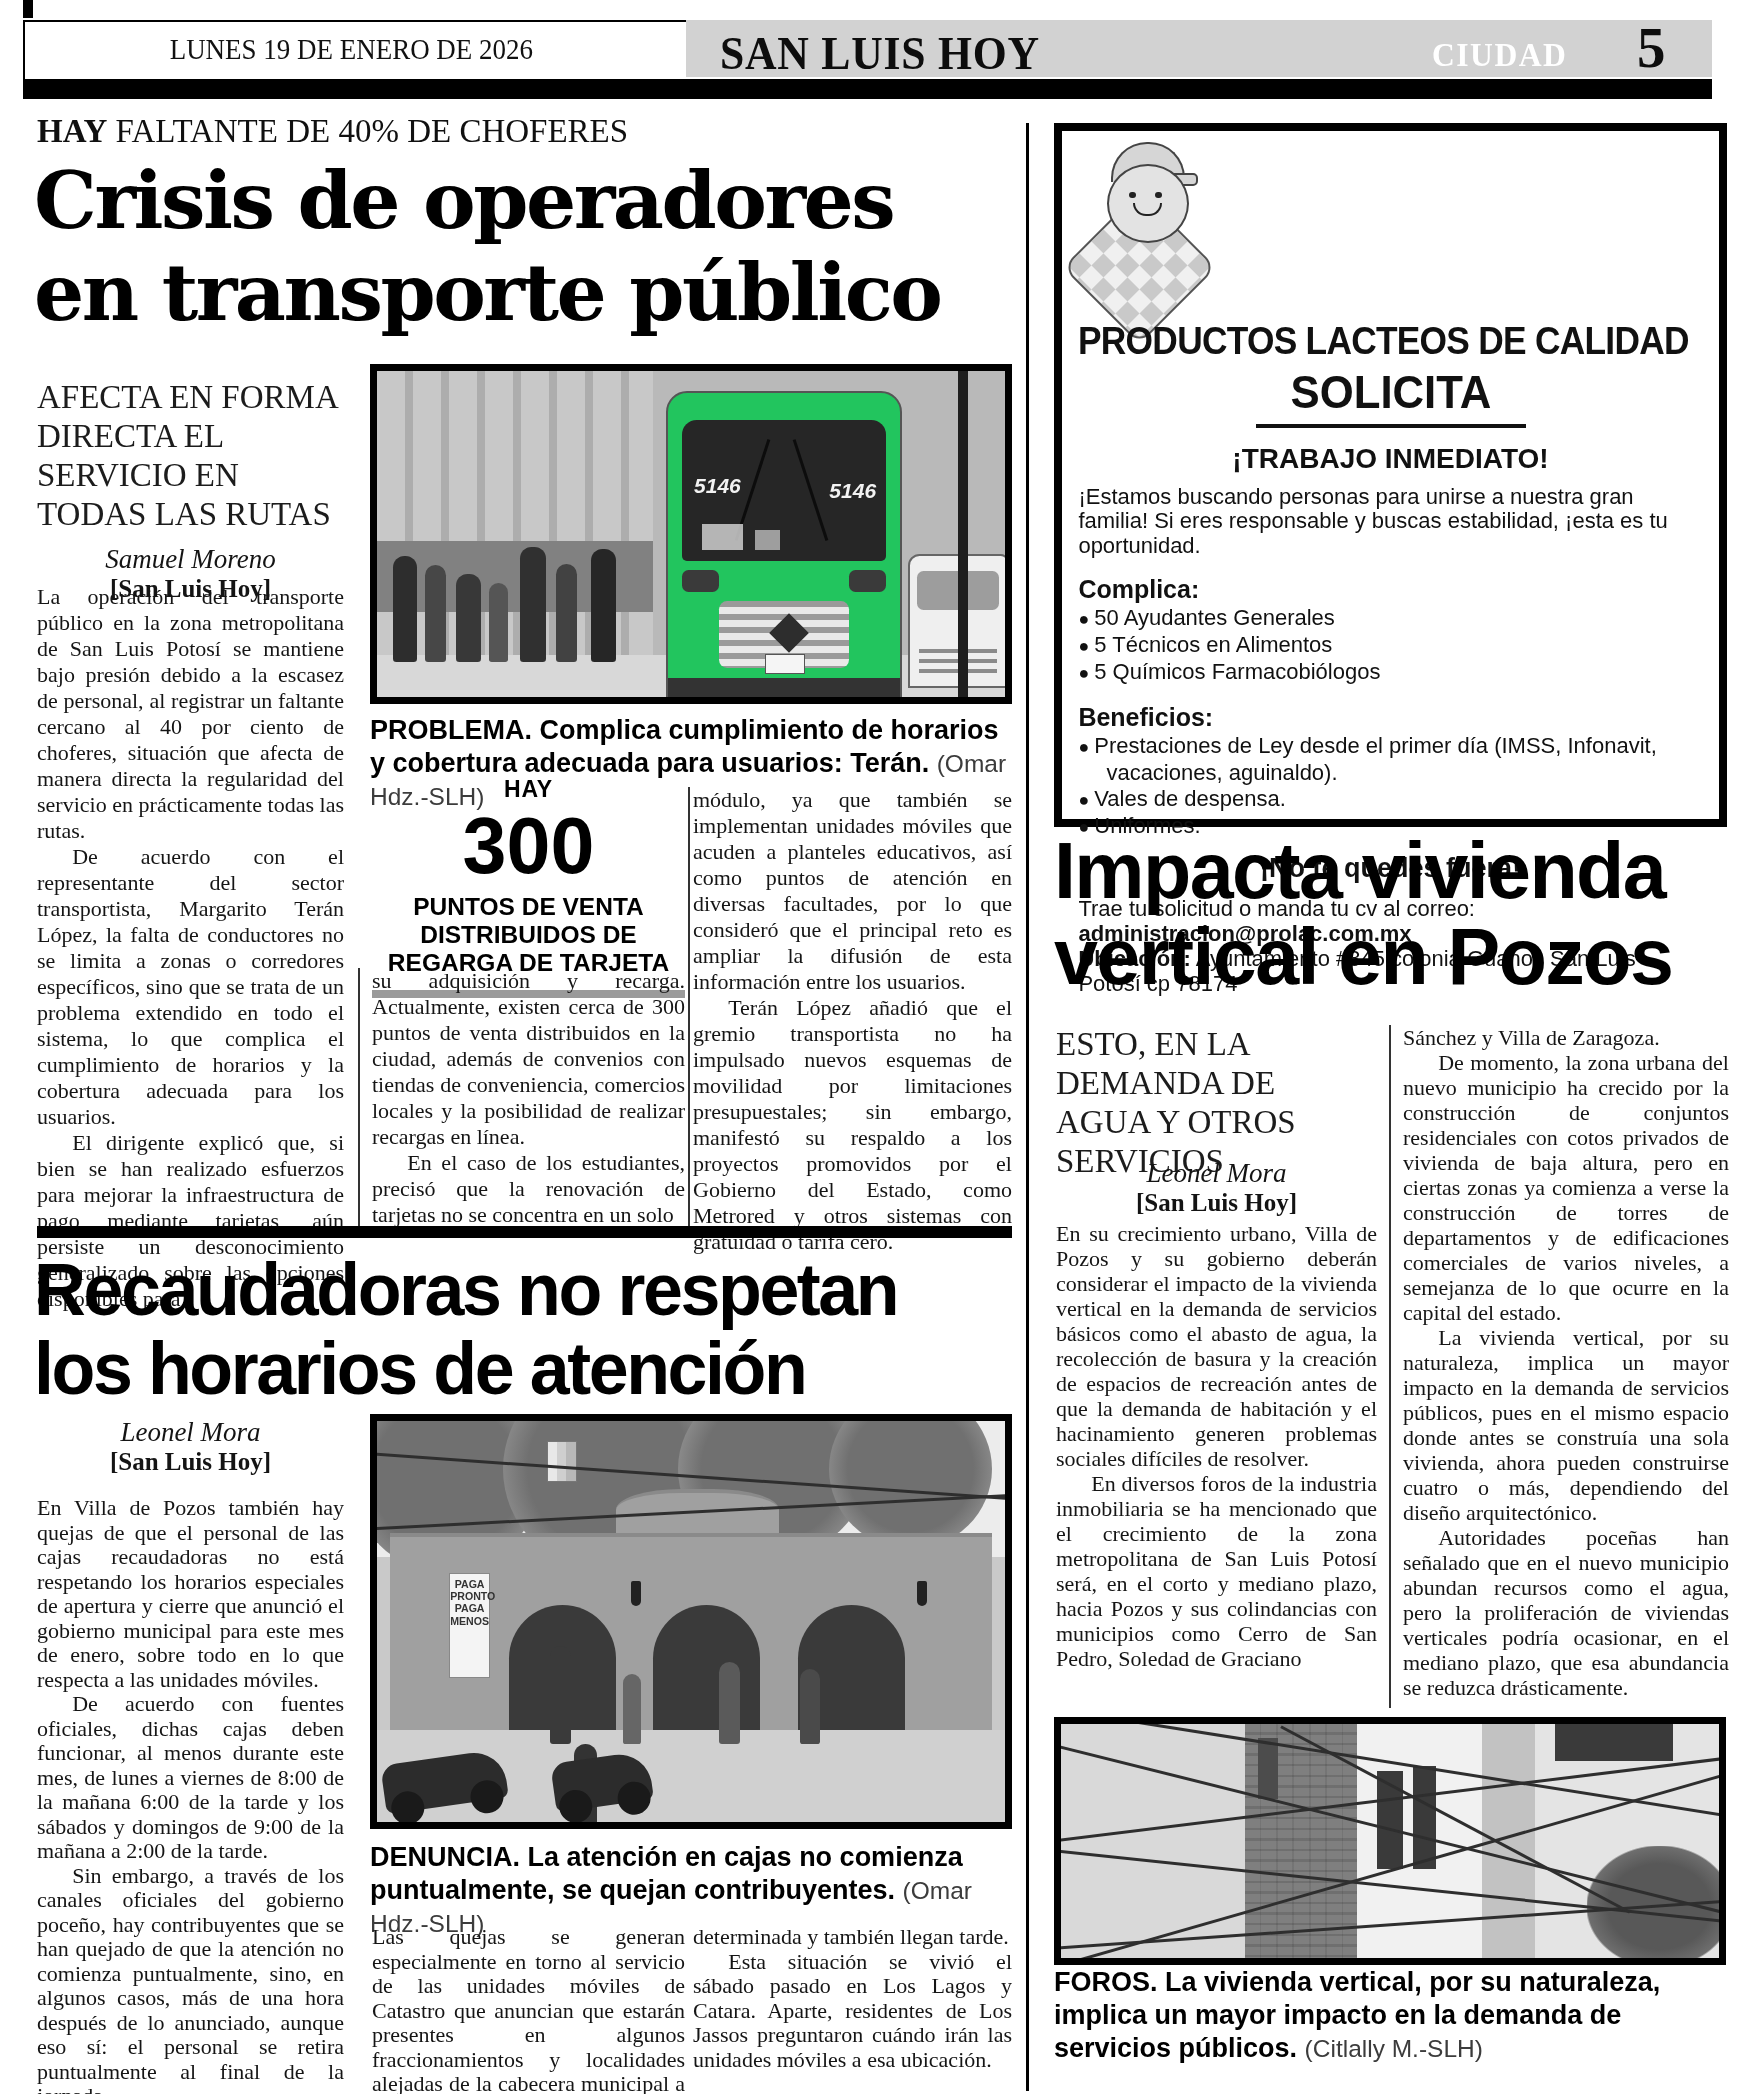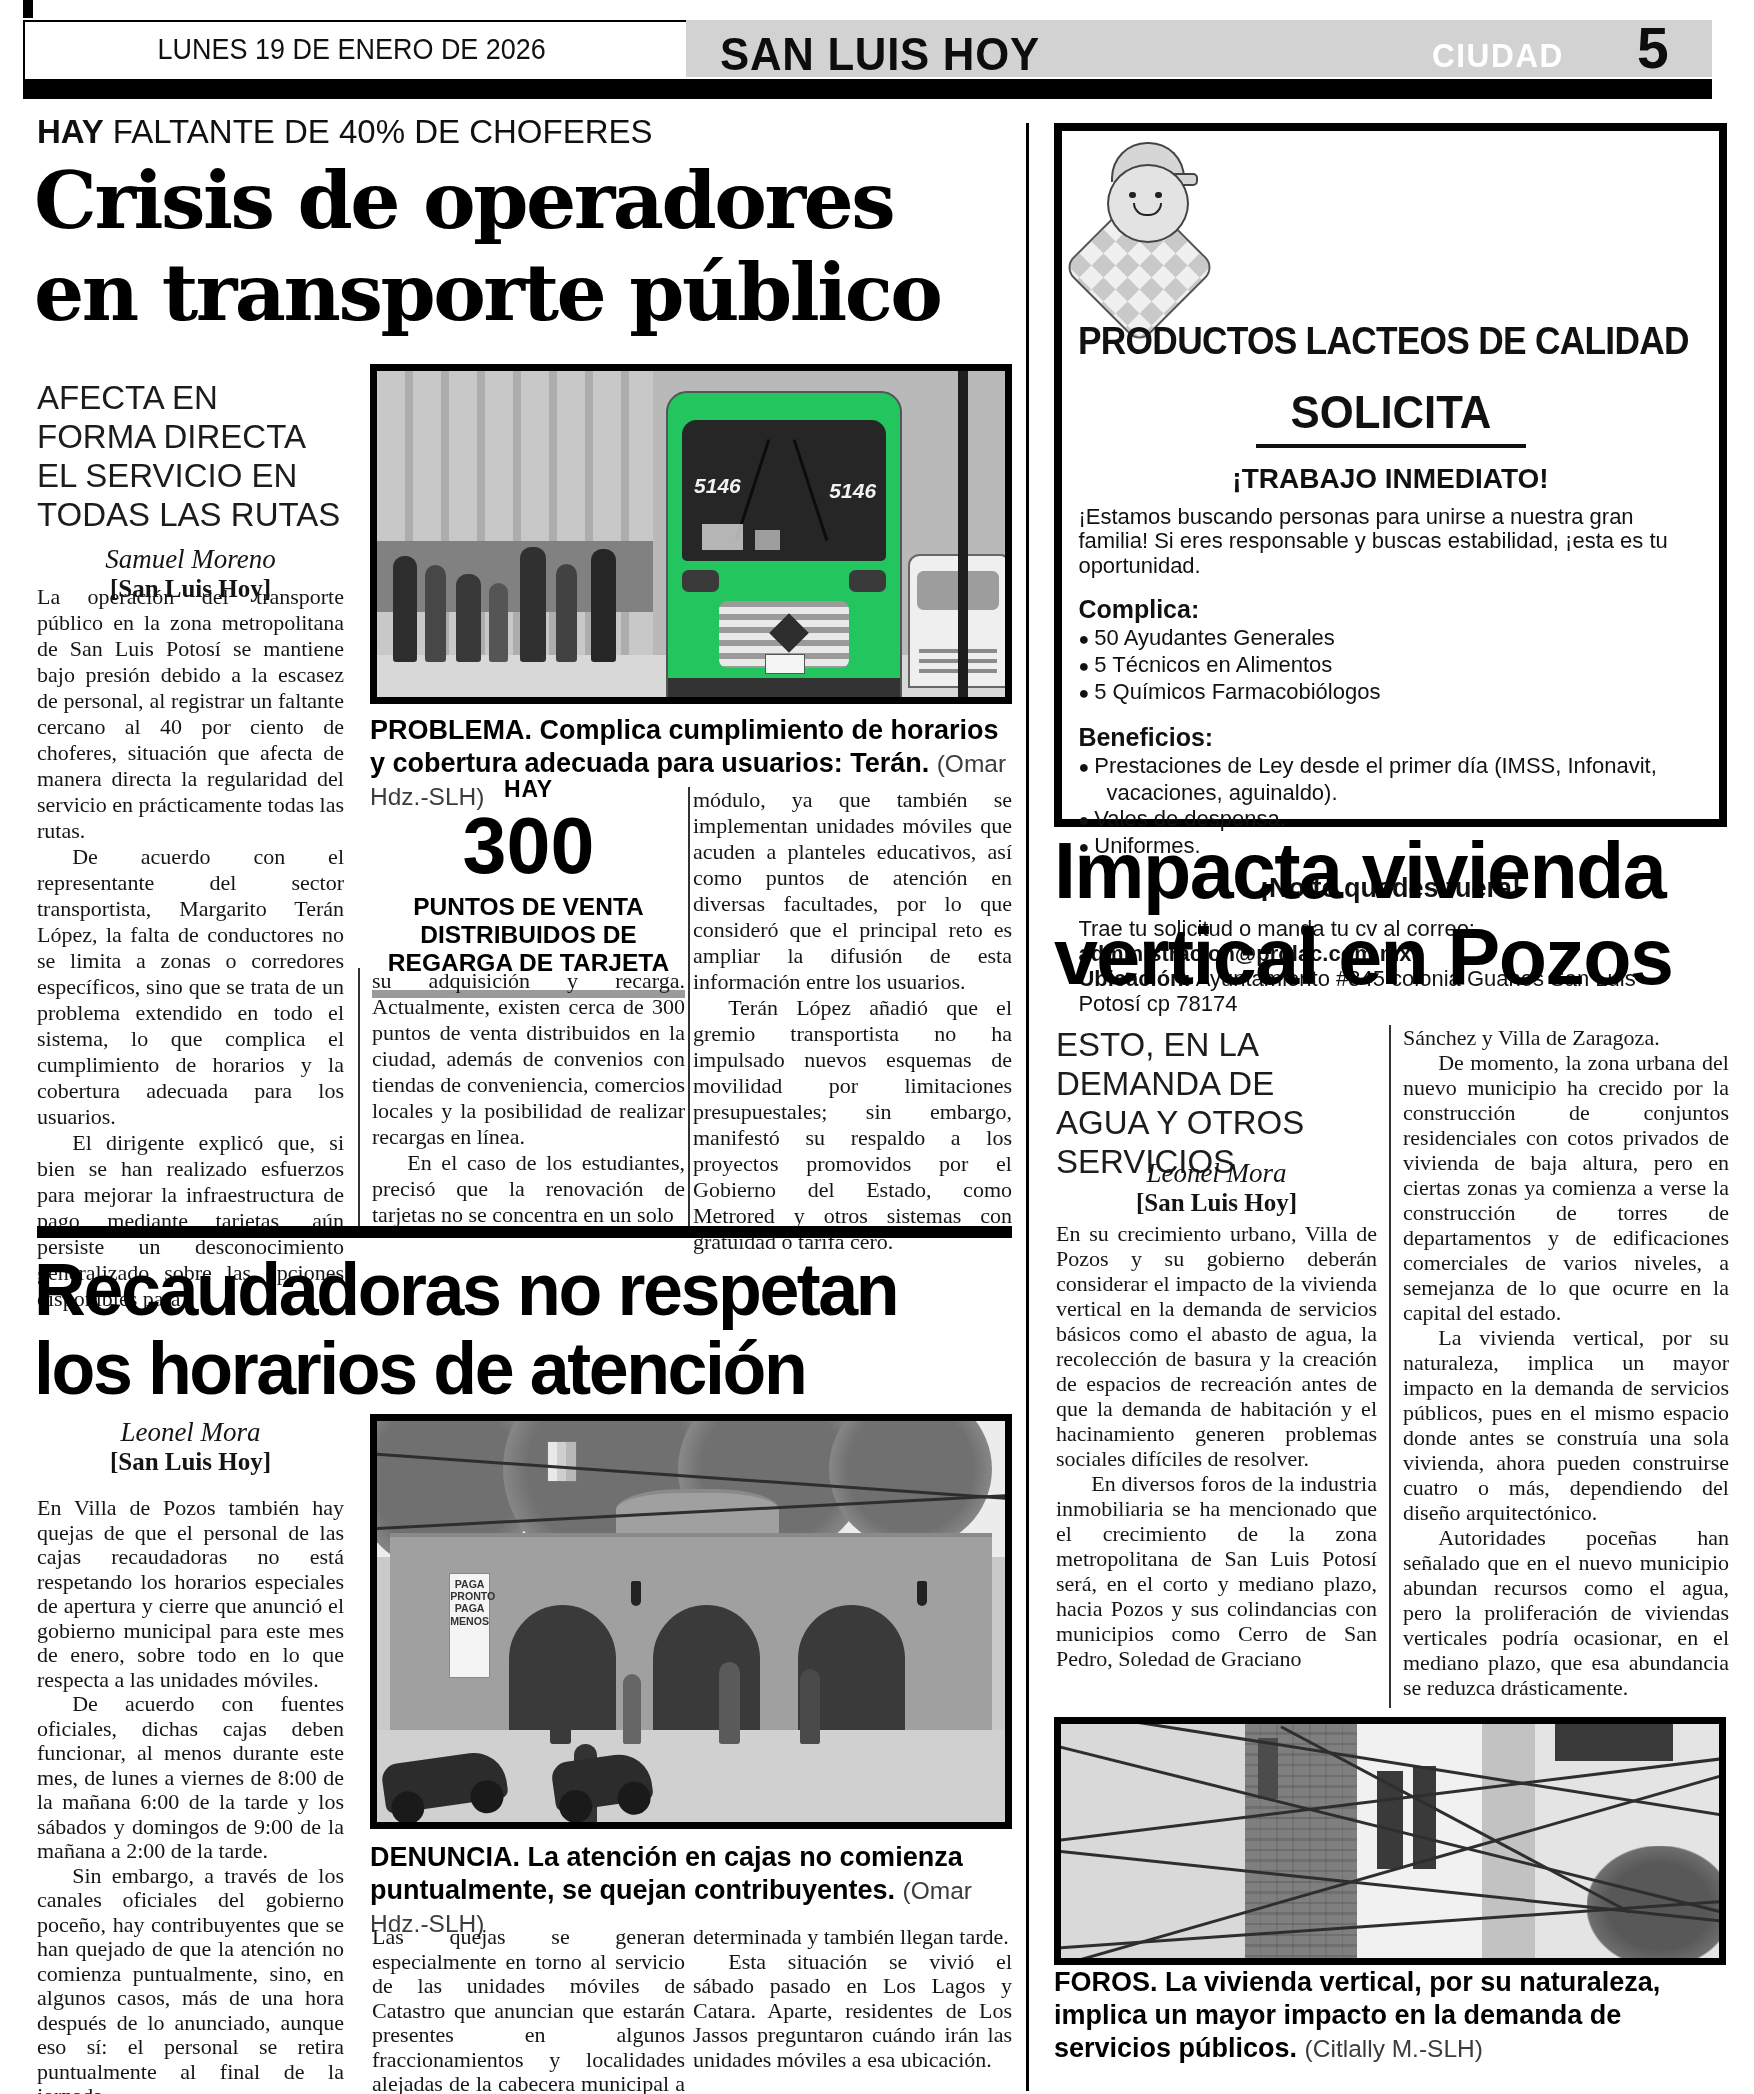--- a/index.html
+++ b/index.html
@@ -1,19 +1,19 @@
 <!DOCTYPE html>
 <html style="font-size:13px"><head>
 <meta charset="utf-8">
 <style>
   html,body{margin:0;padding:0;background:#777;}
   .page{position:relative;width:1754px;height:2095px;background:#ffffff;overflow:hidden;
         font-family:"Liberation Serif",serif;color:#141414;}
   .abs{position:absolute;}
-  .sans{font-family:Liberation Sans, sans-serif;}
+  .sans{font-family:Liberation Serif, serif;}
   .cond{display:inline-block;transform:scaleX(0.93);transform-origin:0 50%;white-space:nowrap;}
   .condc{display:inline-block;transform:scaleX(0.93);transform-origin:50% 50%;white-space:nowrap;}
 
   
   .corner-tick{left:23px;top:0;width:9.8px;height:18px;background:#000;}
   .date-box{left:23px;top:19.6px;width:663px;height:57px;background:#fff;border-top:2.5px solid #000;border-left:2.5px solid #000;}
   .date-text{left:98px;top:33px;width:507px;text-align:center;font-size:29px;color:#111;}
   .masthead-bar{left:686px;top:19.6px;width:1026px;height:57px;background:#d2d2d2;}
   .masthead{left:720px;top:26px;font-size:47px;font-weight:bold;letter-spacing:0.8px;color:#0d0d0d;}
   .section{left:1432px;top:36px;font-size:34px;font-weight:bold;color:#ffffff;letter-spacing:1.6px;}
@@ -60,21 +60,21 @@
   .ad-logo{float:left;width:139px;height:168px;margin:4.9px 13px 3.3px 0;position:relative;}
   .ad-head{position:relative;width:123px;height:90px;margin:0 auto;}
   .ad-face{position:absolute;left:20.5px;top:14.7px;width:78px;height:75px;border-radius:50%;background:#e3e3e3;border:2.5px solid #444;}
   .ad-hat{position:absolute;left:24.5px;top:-6.5px;width:70px;height:38px;border-radius:36px 36px 0 0;background:#d6d6d6;border:2.5px solid #444;border-bottom:none;}
   .ad-hatbrim{position:absolute;left:80px;top:24.5px;width:28px;height:8.2px;background:#d6d6d6;border:2.5px solid #444;border-radius:4.9px;}
   .ad-eye{position:absolute;width:6.5px;height:6.5px;border-radius:50%;background:#222;top:43px;}
   .ad-smile{position:absolute;left:47px;top:54px;width:24.5px;height:11.5px;border:2.5px solid #222;border-top:none;border-radius:0 0 16.4px 16.4px;}
   .ad-quilt{position:absolute;left:6.5px;top:64px;width:105px;height:105px;transform:rotate(45deg);border-radius:14.7px;border:2.5px solid #555;
             background:repeating-conic-gradient(#c9c9c9 0% 25%, #f0f0f0 0% 50%);background-size:34px 34px;}
   .ad-title{font-size:38px;font-weight:bold;line-height:43px;margin-top:18px;letter-spacing:-0.8px;}
-  .ad-solicita{text-align:center;font-size:47px;font-weight:bold;letter-spacing:0px;margin-top:21px;}
+  .ad-solicita{text-align:center;font-size:47px;font-weight:bold;letter-spacing:0px;margin-top:1px;}
   .ad-rule{width:270px;height:4.1px;background:#111;margin:4.9px auto 0 auto;}
   .ad-trabajo{text-align:center;font-size:28px;font-weight:bold;margin-top:14.7px;}
   .ad-intro{clear:both;font-size:22px;line-height:24.5px;margin-top:9.8px;}
   .ad-label{font-size:25px;font-weight:bold;margin-top:16.4px;}
   .adbox ul{margin:1.6px 0 0 0;padding:0;list-style:none;}
   .adbox li{font-size:22px;line-height:26px;padding-left:28px;}
   .adbox li::before{content:"● ";margin-left:-28px;font-size:18px;}
   .ad-amb{font-size:23px;font-weight:bold;padding-left:28px;margin-top:1.6px;}
   .ad-cta{text-align:center;font-size:27px;font-weight:bold;margin-top:13px;}
   .ad-contact{font-size:22px;line-height:25px;margin-top:11.5px;}

